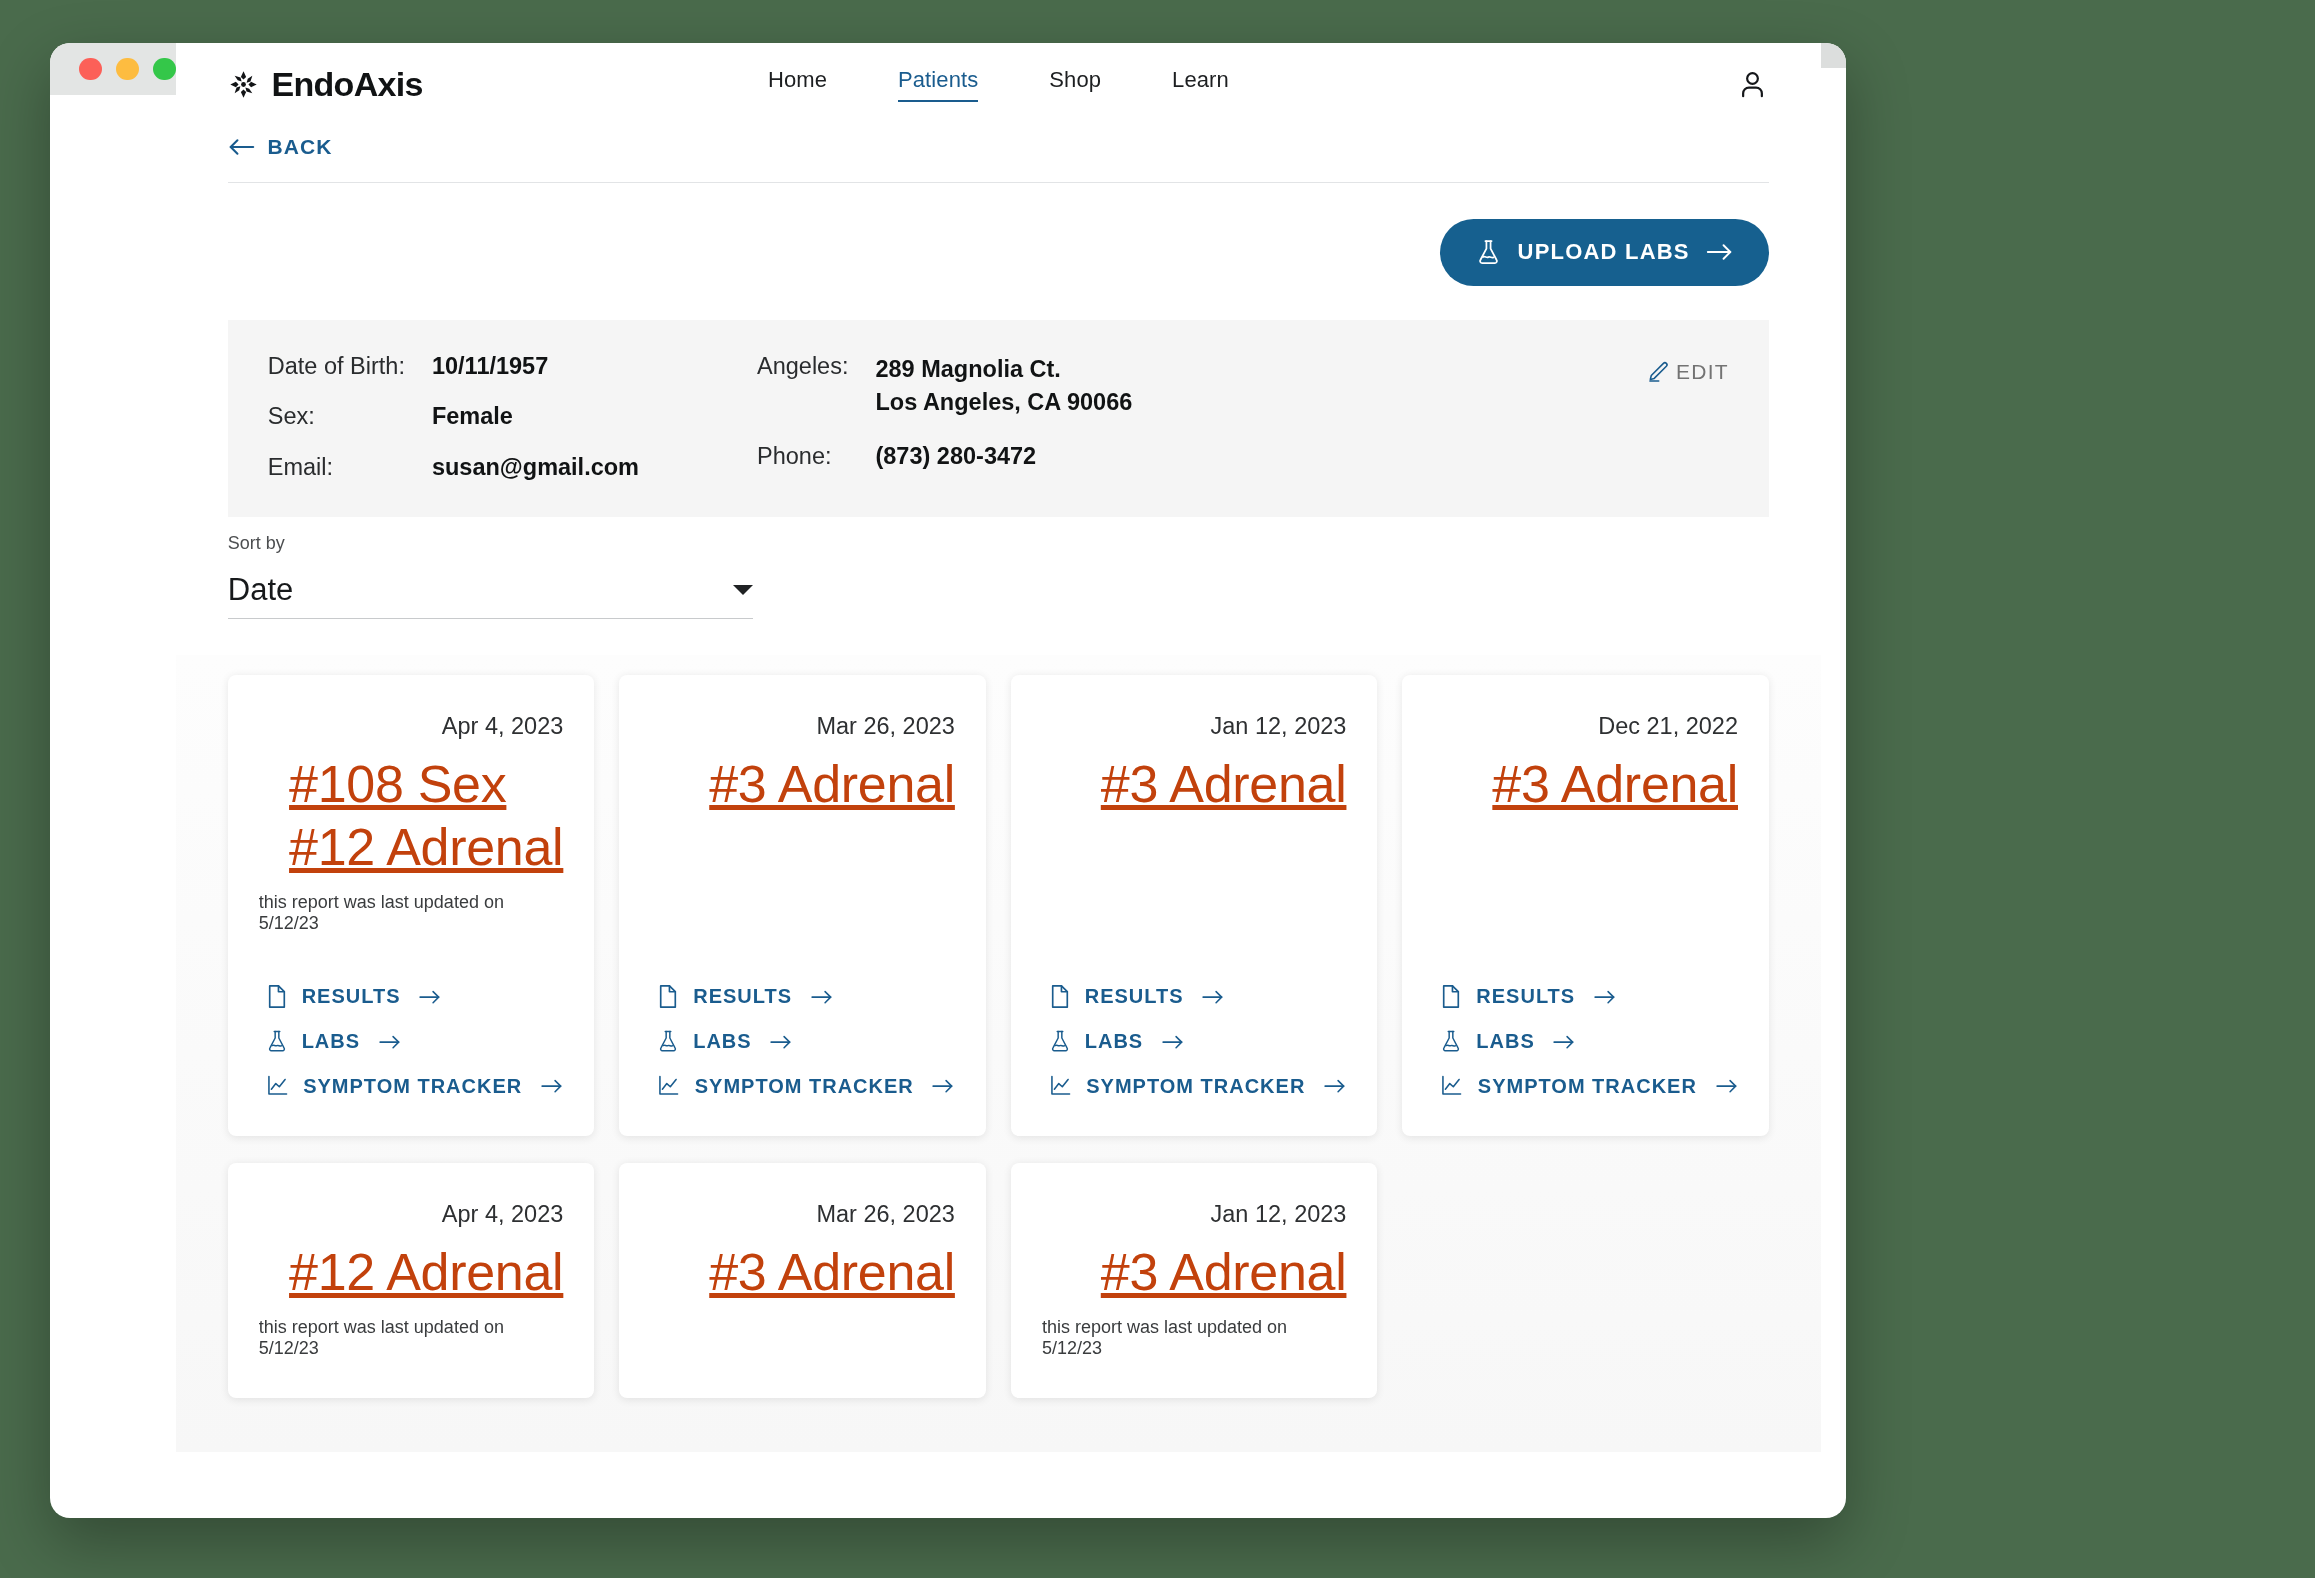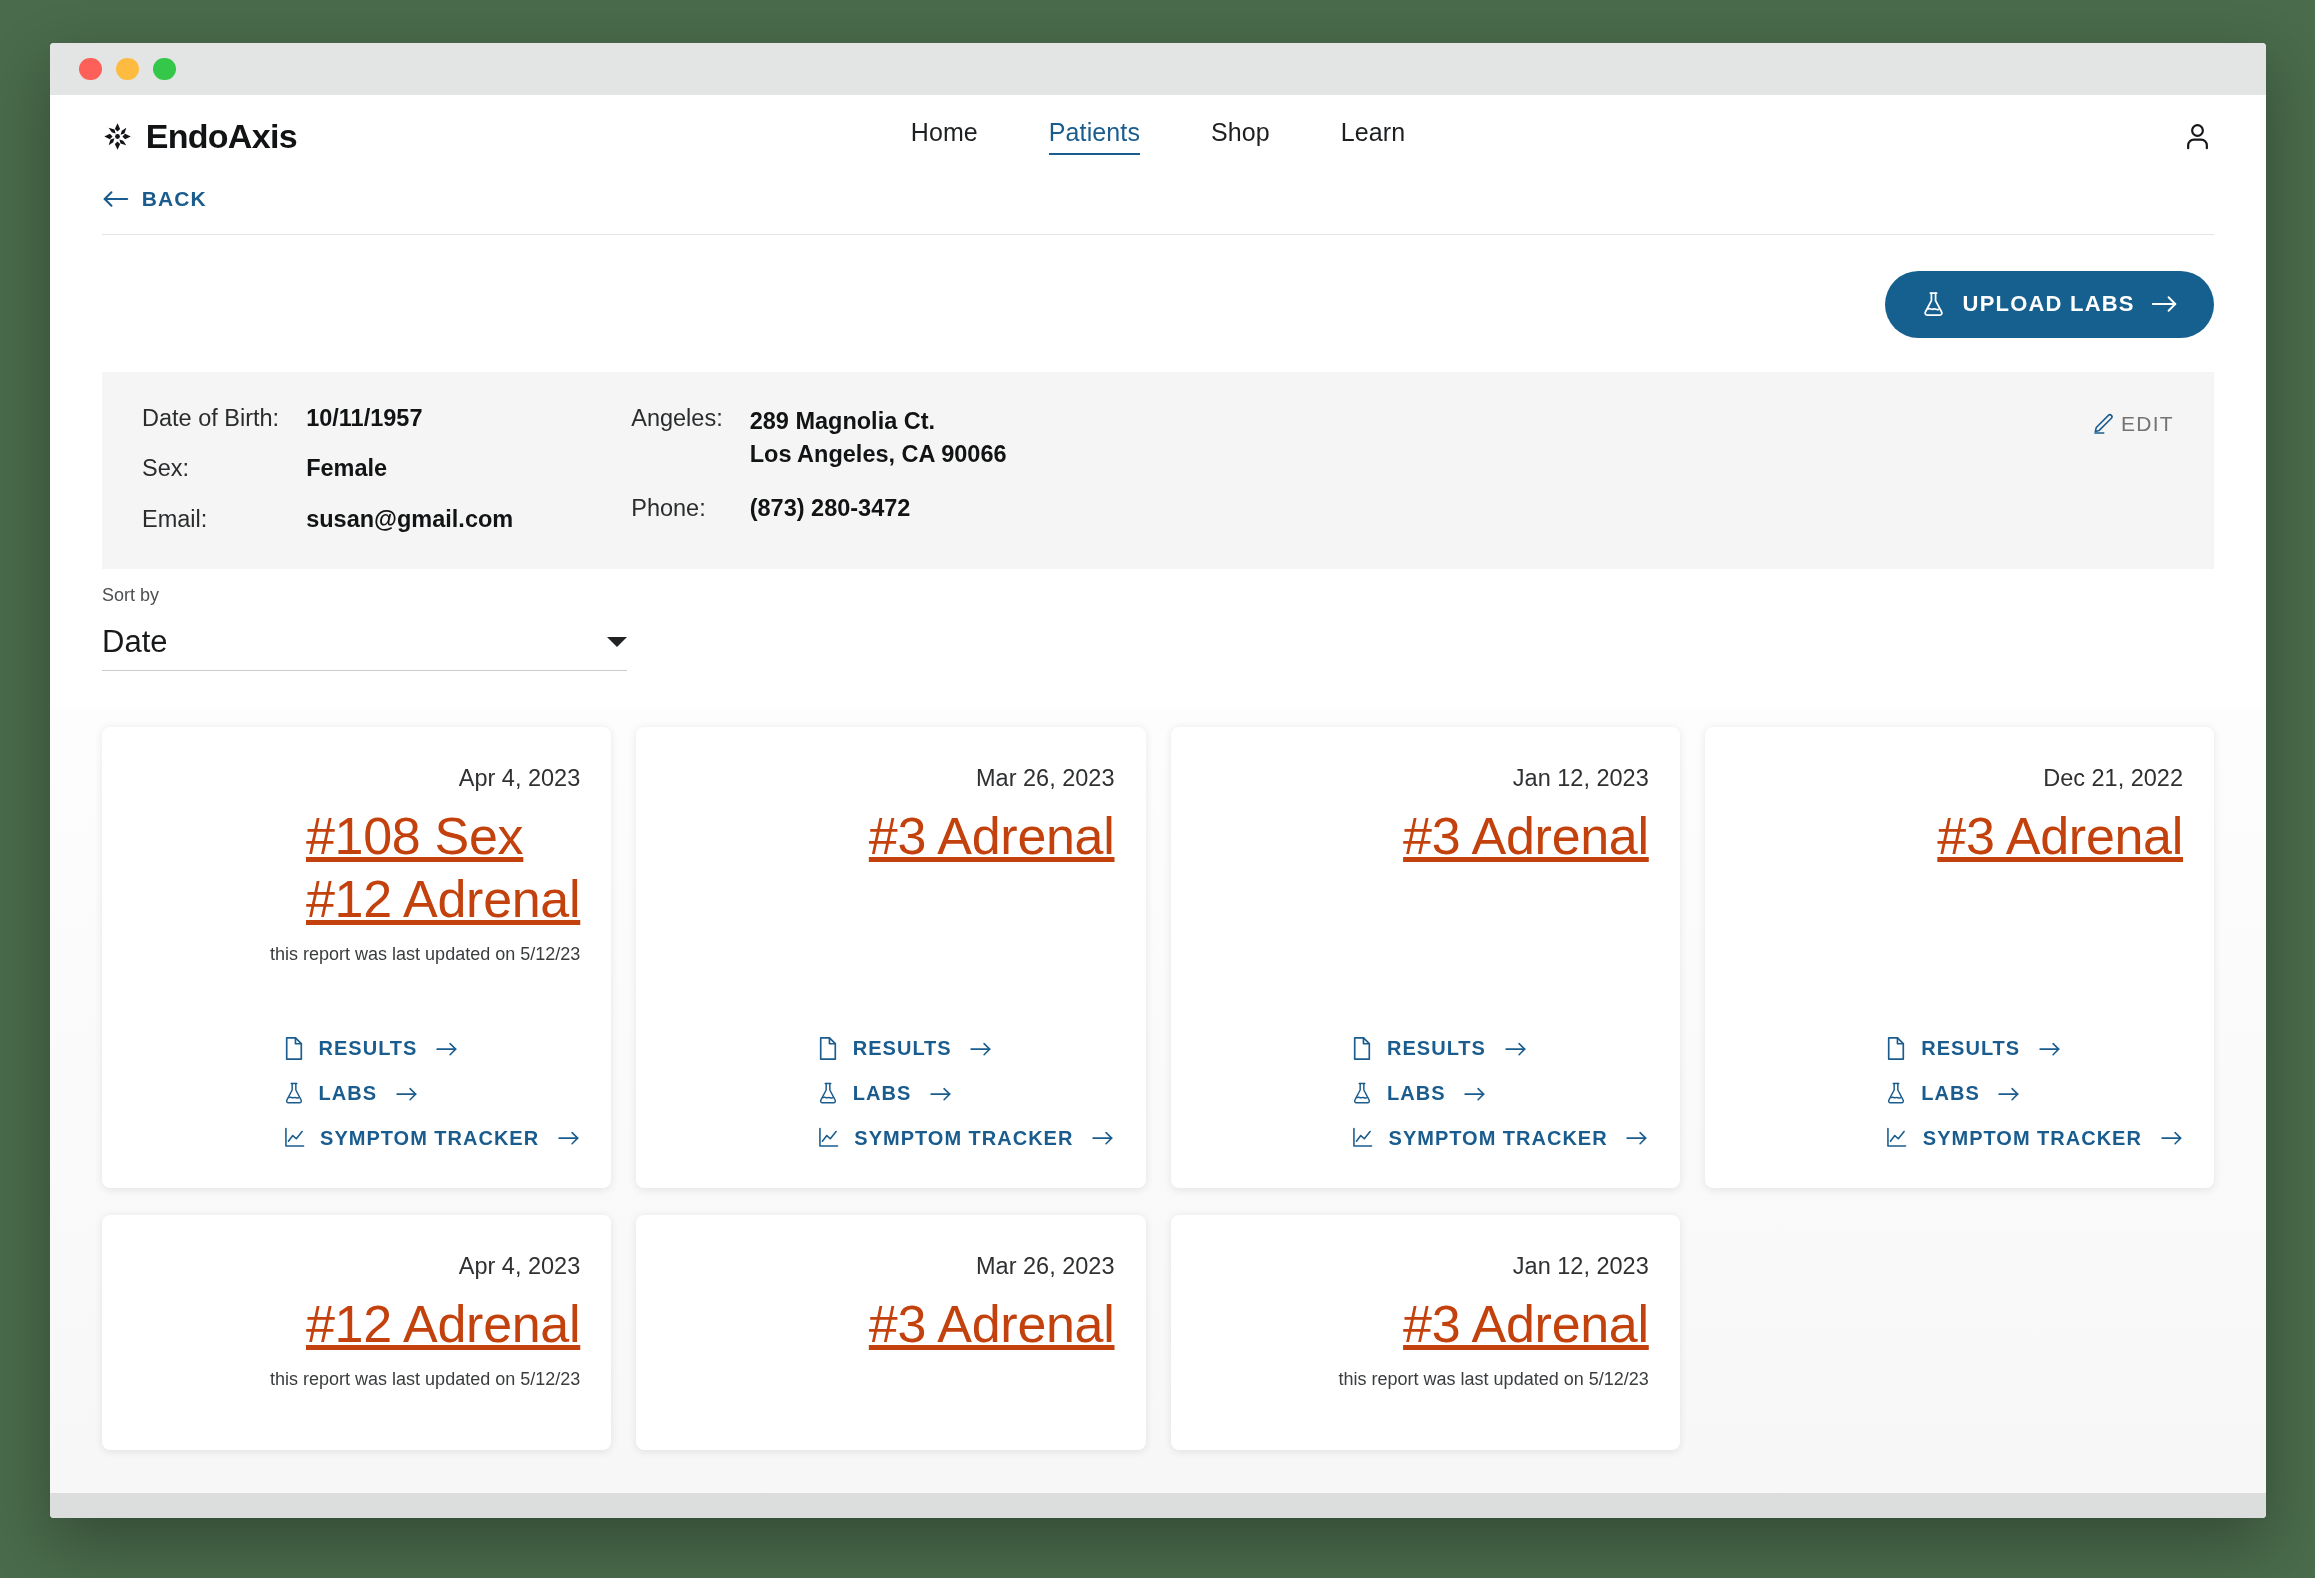--- a/index.html
+++ b/index.html
@@ -11,28 +11,27 @@
     background: #4a6b4c;
     font-family: "Liberation Sans", sans-serif;
     -webkit-font-smoothing: antialiased;
   }
 
   
   .window {
     position: absolute;
     left: 50px;
     top: 43px;
-    width: 2216px;
+    width: 1796px;
     height: 1475px;
     background: #ffffff;
-    border-radius: 4px;
+    border-radius: 20px;
     box-shadow: 0 23.5px 63px rgba(0,0,0,0.30);
     overflow: hidden;
     display: flex;
-    flex-direction: column;
   }
 
   .titlebar {
     height: 52px;
     flex: 0 0 52px;
     background: #e3e5e4;
     display: flex;
     align-items: center;
     padding-left: 29px;
     gap: 14.5px;
@@ -81,21 +80,21 @@
     position: absolute;
     left: 0; right: 0;
     display: flex;
     justify-content: center;
     align-items: center;
     gap: 71px;
     pointer-events: none;
   }
   .navlink {
     pointer-events: auto;
-    font-size: 25px;
+    font-size: 22px;
     color: #1d1f21;
     letter-spacing: 0.1px;
     padding-bottom: 6.3px;
     border-bottom: 2.3px solid transparent;
     text-align: right;
   }
   .navlink.active {
     color: #1a5c8e;
     border-bottom-color: #1a5c8e;
   }

